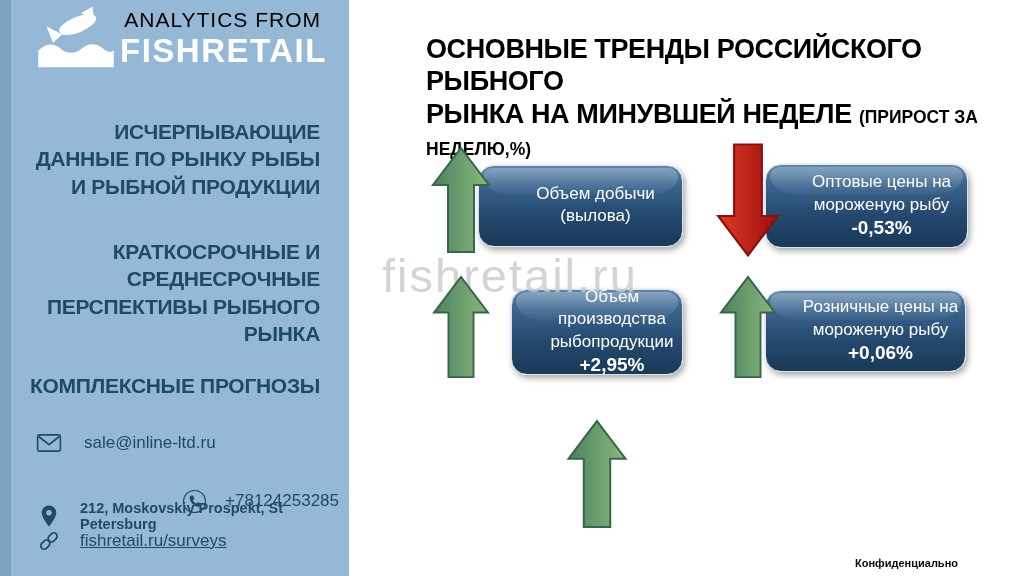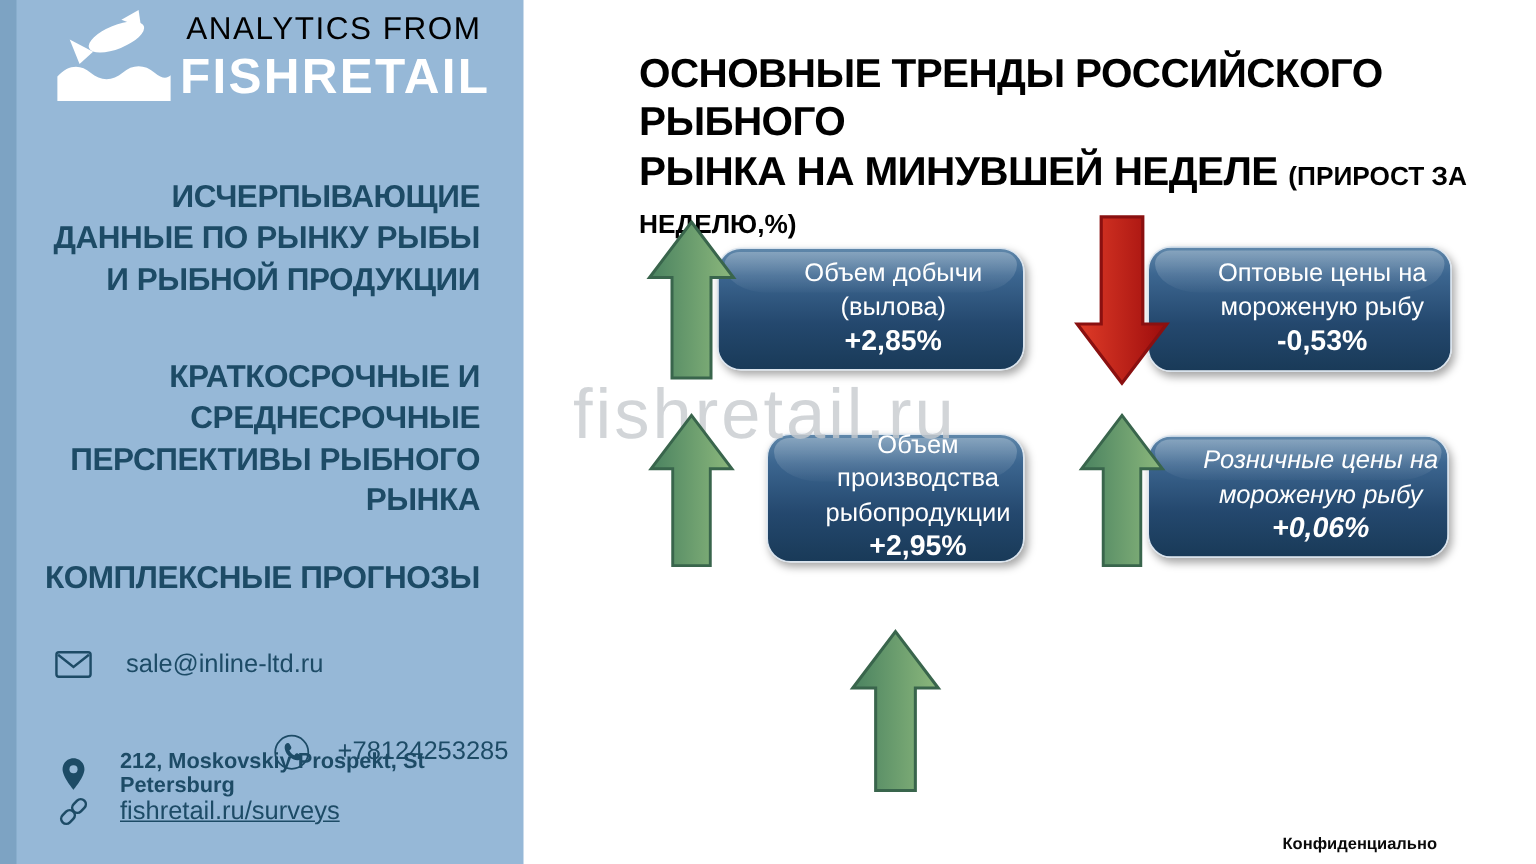--- a/index.html
+++ b/index.html
@@ -62,21 +62,21 @@
   #card-1{left:430px;top:145px;width:253px;height:110px;}
   #card-1 .box{left:48px;top:20px;right:0;bottom:8px;}
   #card-1 .arrow{left:0;top:0;width:62px;height:110px;}
   #card-2{left:710px;top:141px;width:258px;height:118px;}
   #card-2 .box{left:55px;top:23px;right:0;bottom:11px;}
   #card-2 .arrow{left:6px;top:0;width:64px;height:118px;}
   #card-3{left:430px;top:268px;width:253px;height:112px;}
   #card-3 .box{left:48px;top:21px;right:0;bottom:5px;margin-left:33px;}
   #card-3 .arrow{left:0;top:6px;width:62px;height:106px;}
   #card-4{left:712px;top:268px;width:254px;height:112px;}
-  #card-4 .box{left:53px;top:22px;right:0;bottom:8px;font-style:italic;}
+  #card-4 .box{left:53px;top:22px;right:0;bottom:8px;}
   #card-4 .arrow{left:6px;top:6px;width:60px;height:106px;}
   #card-5{left:566px;top:414px;width:250px;height:116px;}
   #card-5 .box{left:49px;top:8px;right:0;bottom:6px;}
   #card-5 .arrow{left:0;top:4px;width:62px;height:112px;}
   #confidential{
     position:absolute;right:66px;bottom:7px;font-size:11px;font-weight:700;color:#0a0a0a;
   }
 </style>
 </head>
 <body>
@@ -155,21 +155,20 @@
     <span>РЫНКА НА МИНУВШЕЙ НЕДЕЛЕ</span>
     <span class="suffix">(ПРИРОСТ ЗА НЕДЕЛЮ,%)</span>
   </div>
 
   <div id="watermark">fishretail.ru</div>
 
   <div id="card-1" class="card">
     <div class="box">
       <div class="card-text">Объем добычи
 (вылова)</div>
-      <div class="card-value">+2,85%</div>
     </div>
     <svg class="arrow" viewBox="0 0 60 110">
       <defs>
           <linearGradient id="gUp" x1="0" y1="0" x2="1" y2="0">
         <stop offset="0" stop-color="#4a8260"></stop>
             <stop offset="1" stop-color="#8cb87c"></stop>
       </linearGradient>
         </defs>
       <polygon points="30,3 58,40 43,40 43,107 17,107 17,40 2,40" fill="url(#gUp)" stroke="#39654c" stroke-width="2"></polygon>
     </svg>

